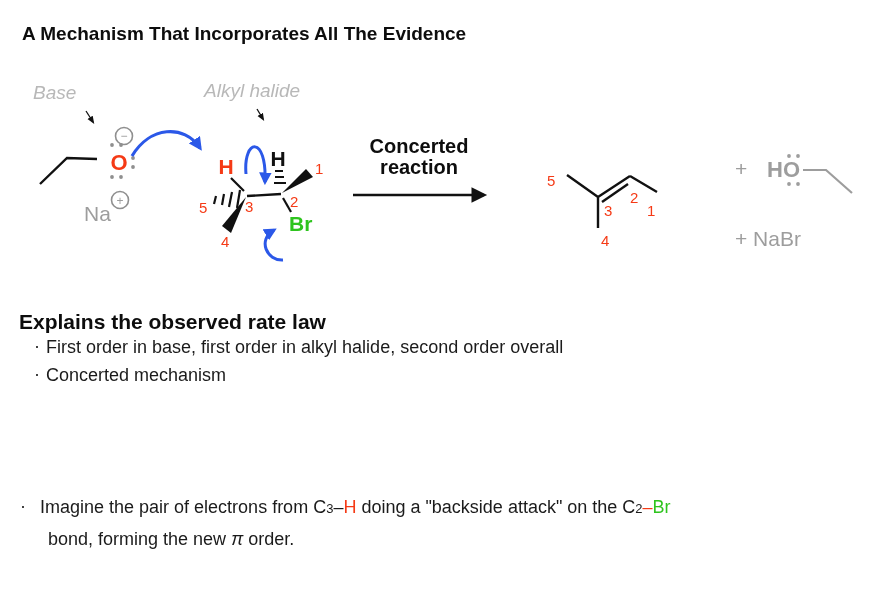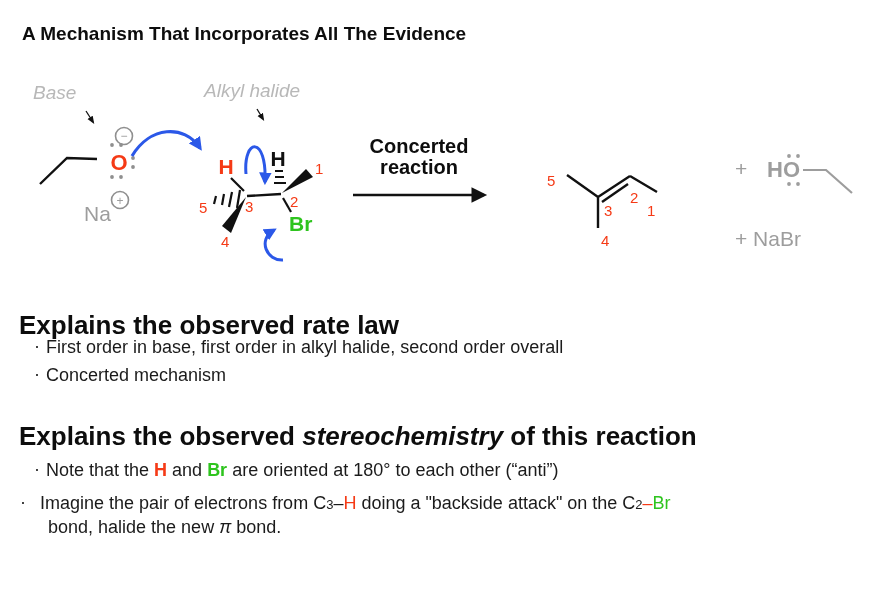--- a/index.html
+++ b/index.html
@@ -1,23 +1,23 @@
 <!DOCTYPE html>
 <html><head>
 <meta charset="utf-8">
 <style>
   html,body{margin:0;padding:0;background:#ffffff;}
   .page{position:relative;width:886px;height:614px;background:#ffffff;overflow:hidden;
         font-family:"Liberation Sans",sans-serif;color:#111;}
   .title{position:absolute;left:22px;top:23px;font-size:19px;font-weight:bold;color:#0d0d0d;}
   .scheme{position:absolute;left:0;top:60px;}
-  .h2{position:absolute;font-size:26px;font-weight:bold;color:#0d0d0d;white-space:nowrap;}
+  .h2{position:absolute;font-size:21px;font-weight:bold;color:#0d0d0d;white-space:nowrap;}
   .bl{position:absolute;font-size:18px;color:#1b1b1b;white-space:nowrap;}
   .bl .bullet{display:inline-block;margin-right:6px;transform:translateY(-1px);}
-  .hang{white-space:normal;width:820px;padding-left:14px;text-indent:-14px;line-height:23px;}
+  .hang{white-space:normal;width:820px;padding-left:14px;text-indent:-14px;line-height:31px;}
   .e2line{position:absolute;left:17px;top:568px;font-size:21px;font-weight:bold;white-space:nowrap;}
   .red{color:#f53a16;}
   .grn{color:#2ec41e;}
   .it{font-style:italic;}
   .sub{font-size:13px;}
   .sub2{font-size:15px;vertical-align:-4px;}
   .pi{font-style:italic;}
   
   text{font-family:"Liberation Sans",sans-serif;}
   .glabel{font-size:19px;font-style:italic;fill:#b8b8b8;}
@@ -145,27 +145,21 @@
   </svg>
 
   <div class="h2" style="left:19px;top:310px">Explains the observed rate law</div>
   <div class="bl" style="left:34px;top:365px">
     <span class="bullet">·</span><span>Concerted mechanism</span>
   </div>
   <div class="bl" style="left:34px;top:337px">
     <span class="bullet">·</span><span>First order in base, first order in alkyl halide, second order overall</span>
   </div>
 
-  <div class="h2" style="left:19px;top:421px">
-    <span>Explains the observed </span><span class="it">stereochemistry</span><span> of this reaction</span>
-  </div>
 
-  <div class="bl" style="left:34px;top:460px">
-    <span class="bullet">·</span><span>Note that the </span><b class="red">H</b><span> and </span><b class="grn">Br</b><span> are oriented at 180° to each other (“anti”)</span>
-  </div>
 
   <div class="bl hang" style="left:34px;top:492px">
     <span class="bullet">·</span><span>Imagine the pair of electrons from C</span><span class="sub">3</span><span>–</span><span class="red">H</span><span> doing a "backside attack" on the C</span><span class="sub">2</span><span class="red">–</span><span class="grn">Br</span><br>
-    <span>bond, halide the new </span><span class="pi">π</span><span> bond.</span>
+    <span>bond, forming the new </span><span class="pi">π</span><span> order.</span>
   </div>
 
 
 </div>
 
 </body></html>

